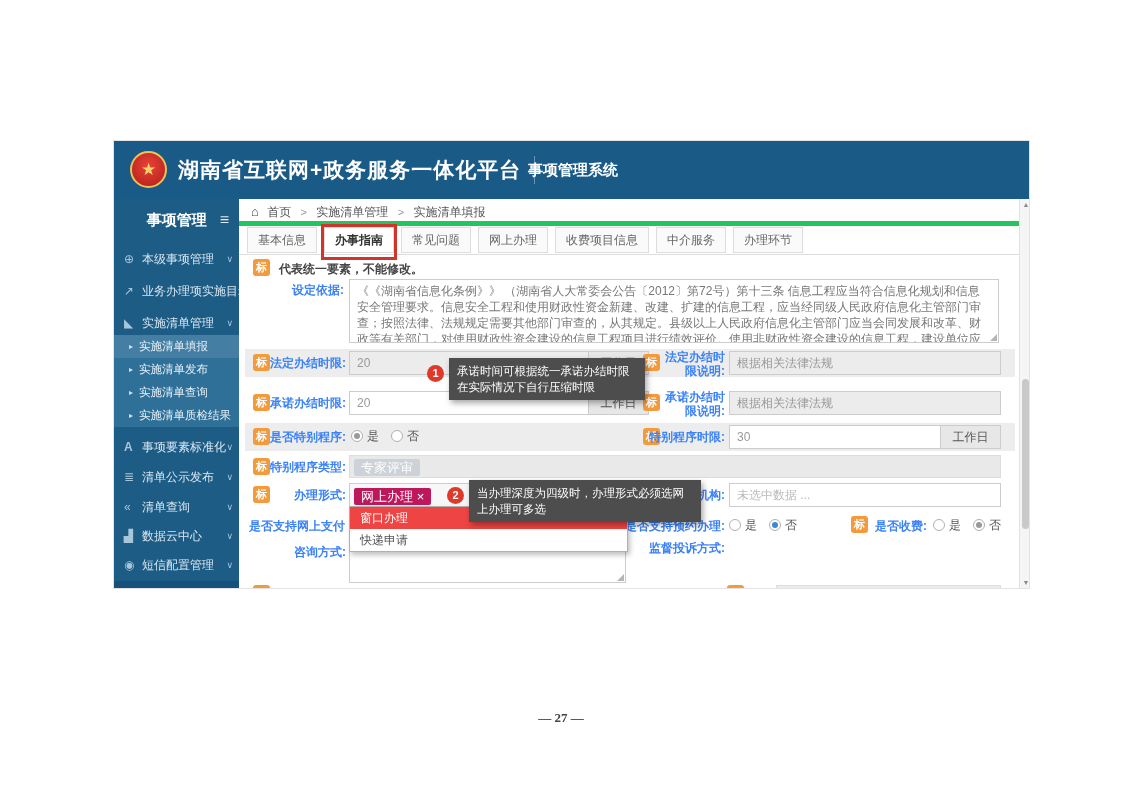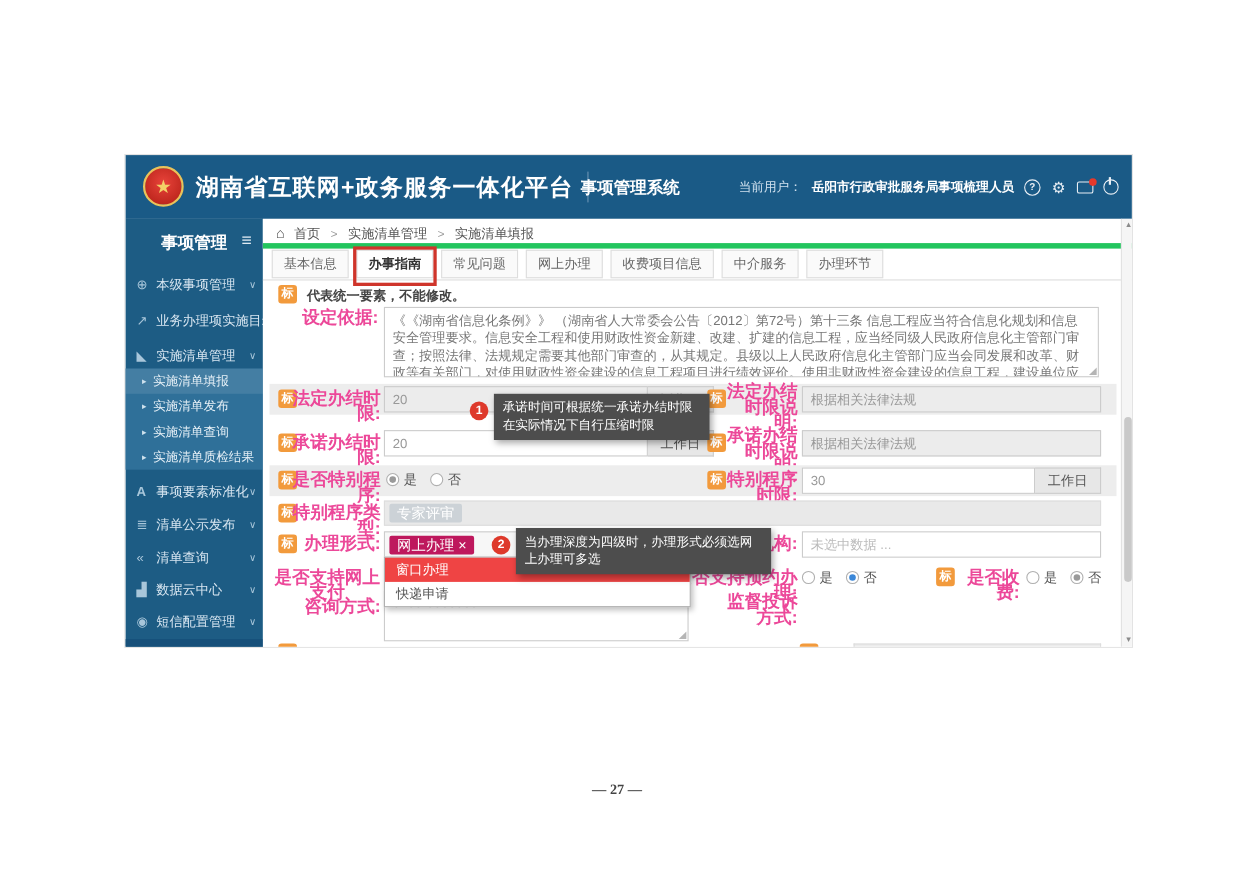--- a/index.html
+++ b/index.html
@@ -38,21 +38,21 @@
 
 .ct{position:absolute;top:58px;left:125px;width:792px;bottom:0;background:#fff}
 .bc{position:absolute;top:0;left:0;right:0;height:27px;line-height:26px;padding-left:12px;font-size:12px;color:#555;background:#fff;border-bottom:5px solid #22c55e;white-space:nowrap}
 .bc .home{font-size:13px;font-weight:bold;color:#444;margin-right:5px}
 .bc .sep{color:#999;margin:0 6px;font-size:11px}
 .tabs{position:absolute;top:27px;left:0;right:0;height:29px;border-bottom:1px solid #ddd;display:flex;align-items:center;padding-left:8px;gap:7px}
 .tab{position:relative;border:1px solid #ddd;background:#fafafa;font-size:12px;color:#666;padding:6px 10px;line-height:1;cursor:pointer;white-space:nowrap}
 .tab.on{background:#fff;color:#333;font-weight:bold}
 .redbox{position:absolute;left:-4px;right:-4px;top:-4px;bottom:-8px;border:3px solid #cf352b;z-index:20;pointer-events:none}
 
-.lb{position:absolute;font-size:16px;font-weight:bold;color:#ec4899;text-align:right;line-height:14px}
+.lb{position:absolute;font-size:12px;font-weight:bold;color:#3b82f6;text-align:right;line-height:14px}
 .fd{position:absolute;border:1px solid #ccc;background:#fff;font-size:12px;color:#999;line-height:22px;height:24px;padding:0 7px;overflow:hidden;white-space:nowrap}
 .ro{background:#ececec}
 .ad{position:absolute;border:1px solid #ccc;border-left:none;background:#e7e7e7;color:#555;text-align:center;font-size:12px;line-height:22px;height:24px}
 .band{position:absolute;background:#ededed}
 .bd{position:absolute;width:17px;height:17px;background:#f29a3c;border-radius:3px;color:#fff;font-size:11px;font-weight:bold;line-height:17px;text-align:center}
 .rgrp{position:absolute;white-space:nowrap;font-size:12px;color:#555}
 .rd{display:inline-block;width:12px;height:12px;border:1px solid #b0b0b0;border-radius:50%;background:#fff;vertical-align:-2px}
 .rd i{display:block;width:6px;height:6px;border-radius:50%;margin:2px;background:transparent}
 .rd.blue i{background:#3b87d8}
 .rd.gray i{background:#9a9a9a}
@@ -76,28 +76,20 @@
 
 <div class="page">
 
   <div class="app">
 
     <div class="hdr">
       <div class="emblem">★</div>
       <div class="t1">湖南省互联网+政务服务一体化平台</div>
       <div class="hdiv"></div>
       <div class="t2">事项管理系统</div>
-      <div class="uinfo">
-        <span class="ulabel">当前用户：</span>
-        <span class="uname">岳阳市行政审批服务局事项梳理人员</span>
-        <span class="hic">?</span>
-        <span class="gear">⚙</span>
-        <span class="msg"></span>
-        <span class="pwr"></span>
-      </div>
     </div>
 
     <div class="sb">
       <div class="sbt">
         <span class="ttl">事项管理</span>
         <span class="burger">≡</span>
       </div>
       <div class="si" style="top:46px">
         <span class="ic">⊕</span>
         <span>本级事项管理</span>
@@ -233,21 +225,21 @@
       <div class="lb" style="left:18px;top:289px;width:89px">办理形式:</div>
       <div class="abs" style="left:110px;top:284px;width:279px;height:24px;background:#f7f7f7;border:1px solid #ccc;padding:3px 4px">
         <span class="chip" style="background:#be185d"><span>网上办理</span> <span>×</span></span>
       </div>
       <div class="lb" style="left:408px;top:289px;width:78px">联办机构:</div>
       <div class="fd" style="left:490px;top:284px;width:272px;color:#bbb">未选中数据 ...</div>
 
       <div class="nc" style="left:208px;top:288px">2</div>
       <div class="tip" style="left:230px;top:281px;width:232px">当办理深度为四级时，办理形式必须选网上办理可多选</div>
 
-      <div class="lb" style="left:10px;top:320px;width:97px;text-align:center">是否支持网上支付</div>
+      <div class="lb" style="left:10px;top:320px;width:97px;text-align:left">是否支持网上支付</div>
       <div class="lb" style="left:372px;top:320px;width:114px">是否支持预约办理:</div>
       <div class="rgrp" style="left:490px;top:318px">
         <span class="rd"><i></i></span><span class="rlb">是</span><span class="rd blue"><i></i></span><span class="rlb">否</span>
       </div>
       <div class="bd" style="left:612px;top:317px">标</div>
       <div class="lb" style="left:630px;top:320px;width:58px">是否收费:</div>
       <div class="rgrp" style="left:694px;top:318px">
         <span class="rd"><i></i></span><span class="rlb">是</span><span class="rd gray"><i></i></span><span class="rlb" style="margin-right:0">否</span>
       </div>
 

